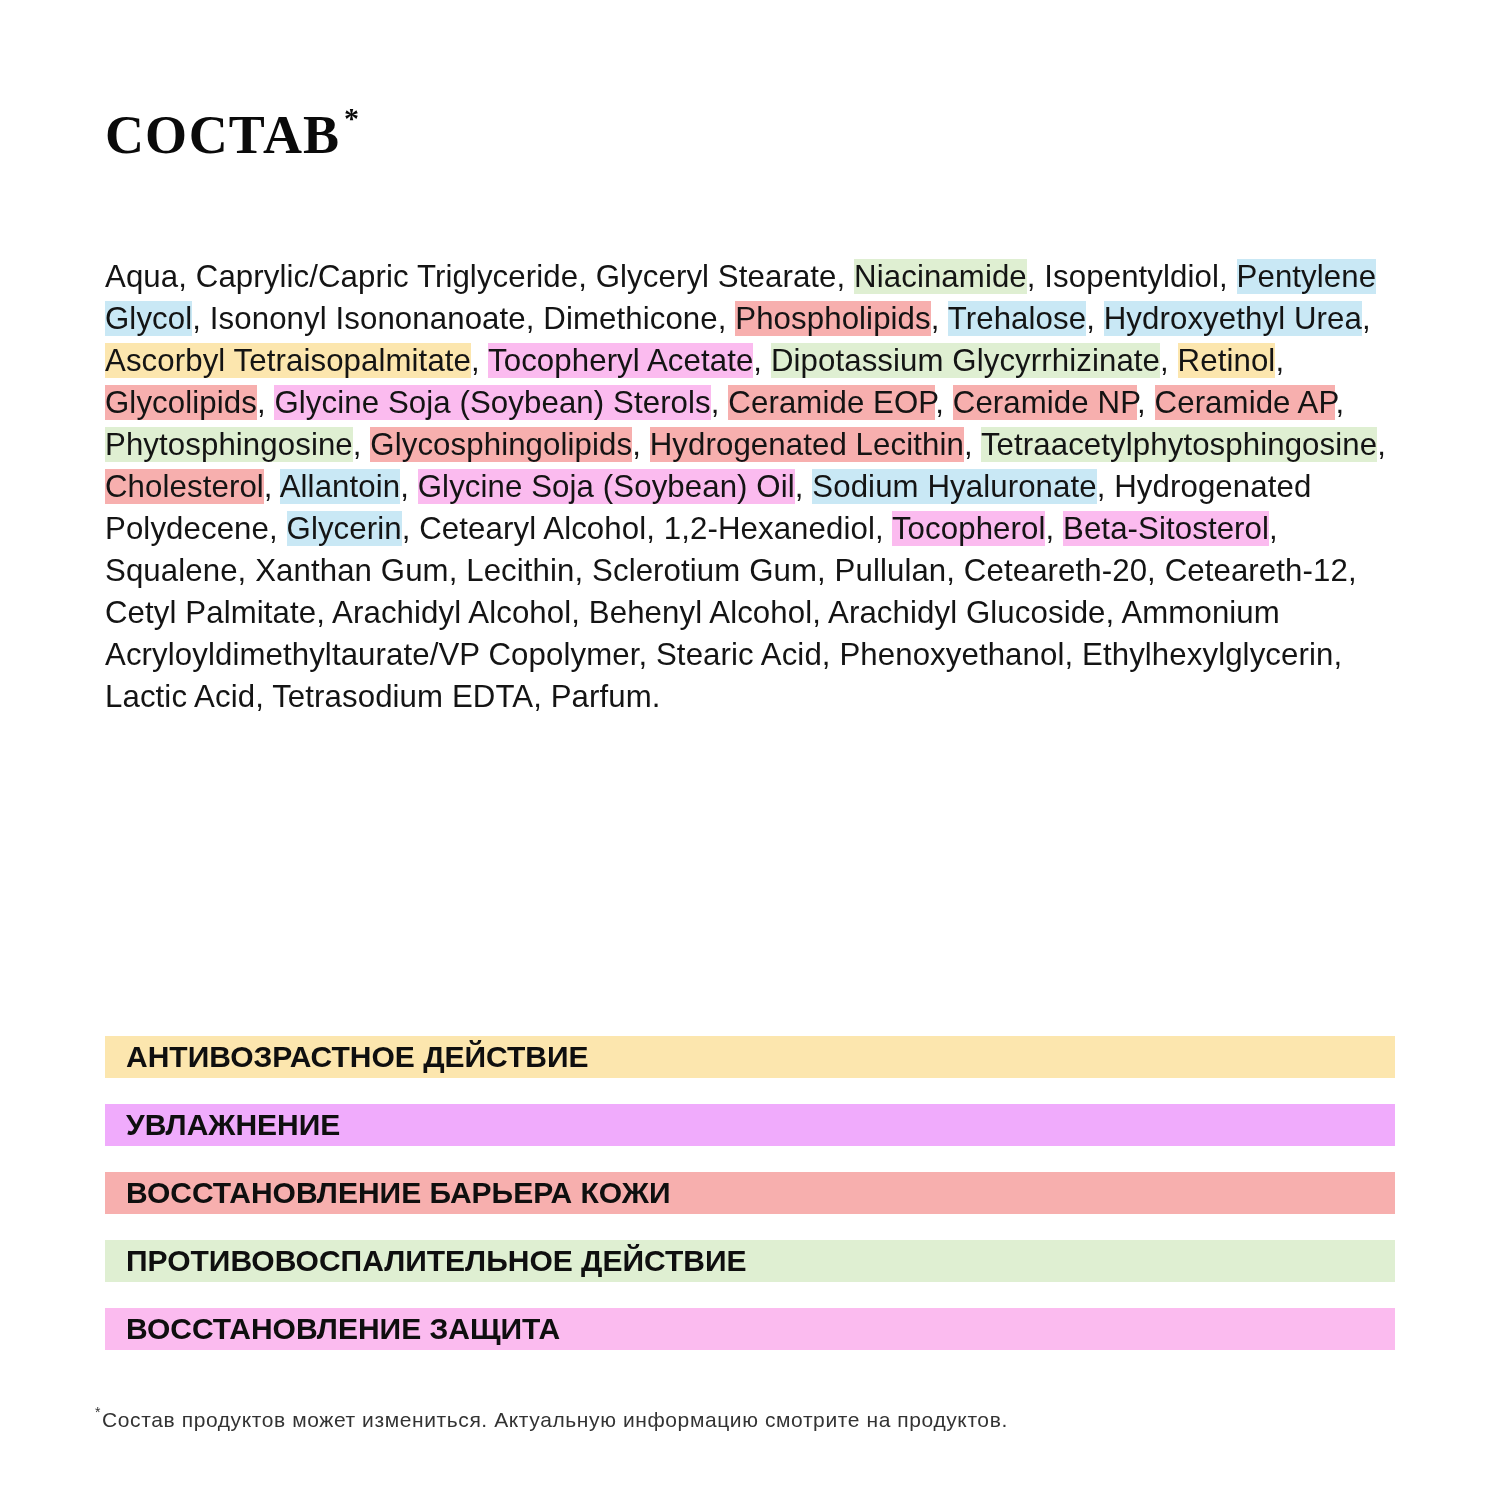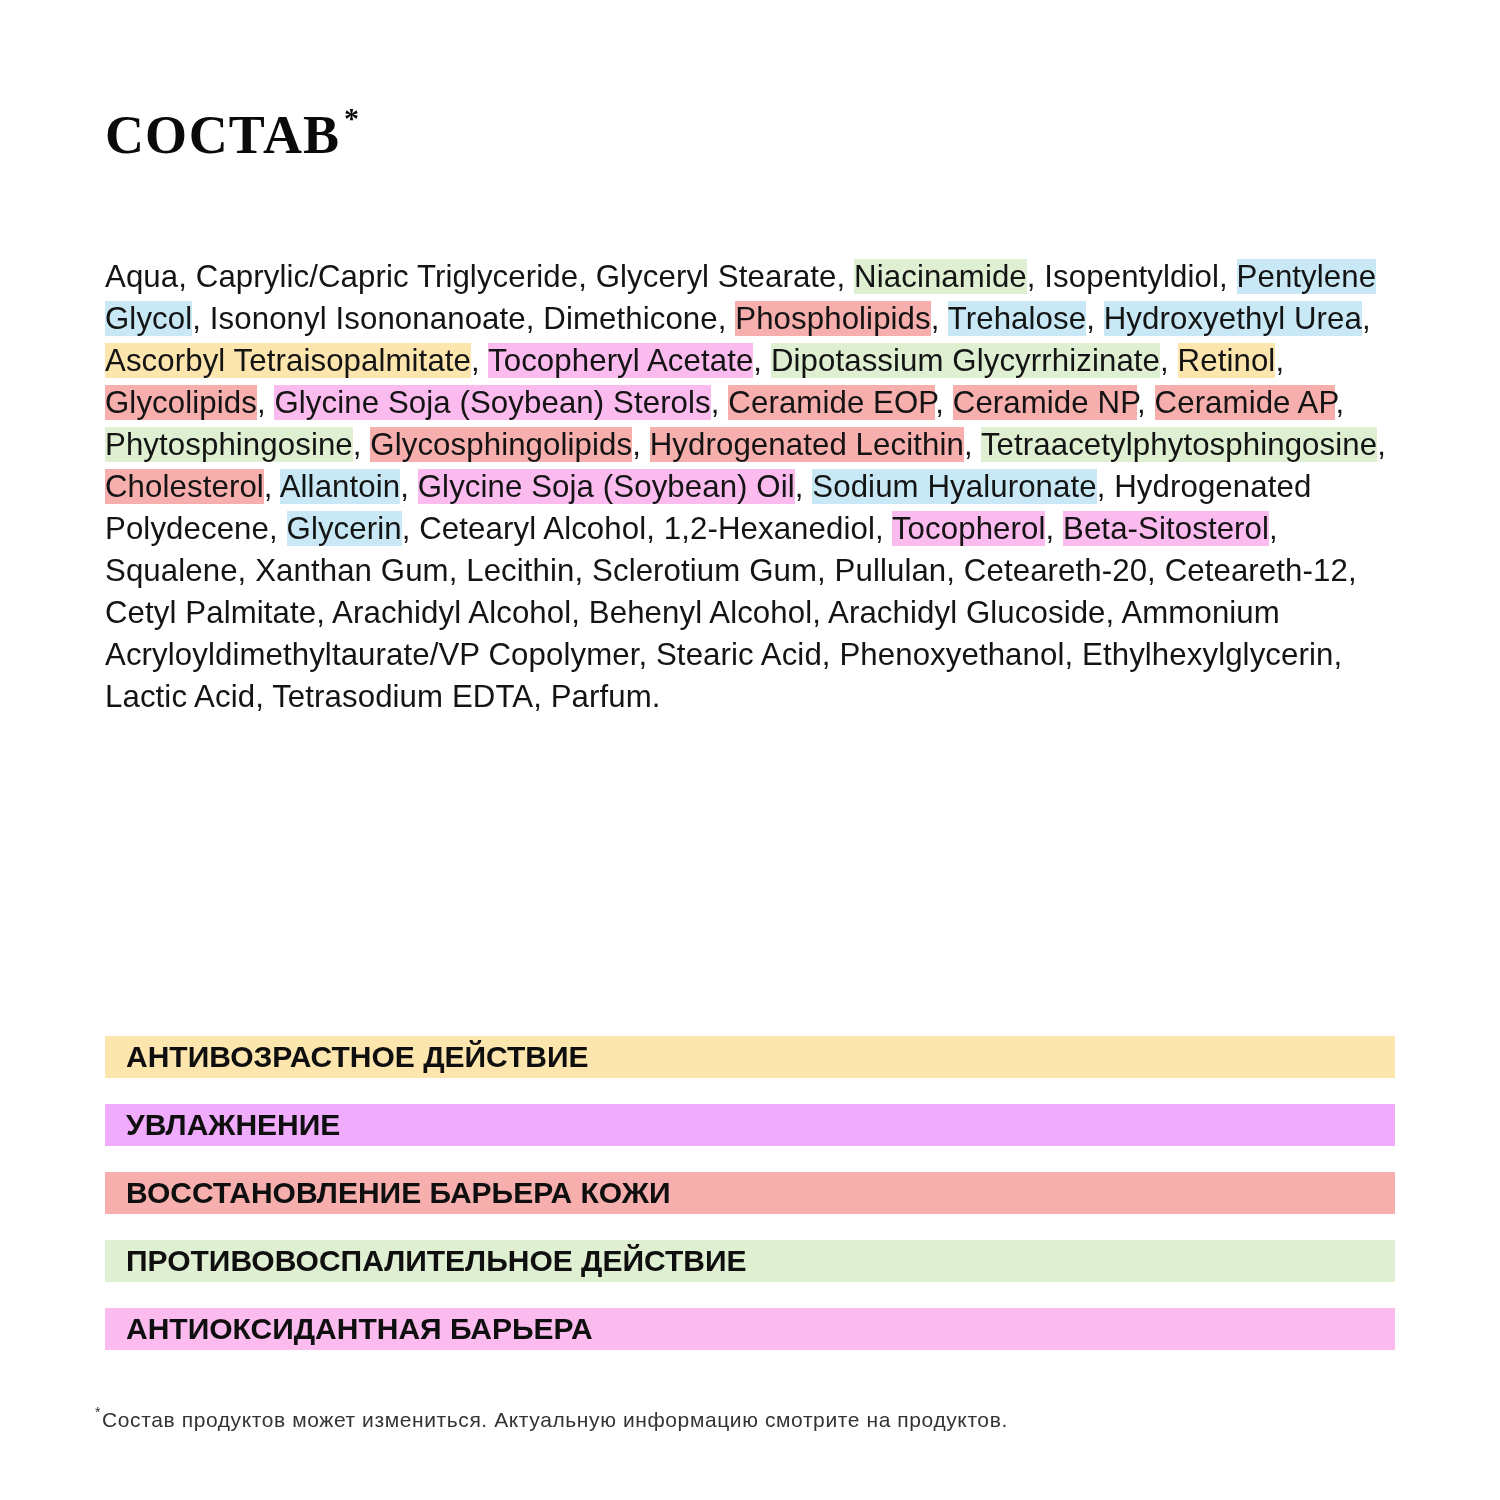--- a/index.html
+++ b/index.html
@@ -35,17 +35,17 @@
   <div class="legend-item" style="background: #f0abfc;">
     <span class="legend-label">УВЛАЖНЕНИЕ</span>
   </div>
   <div class="legend-item" style="background: rgb(247, 175, 174);">
     <span class="legend-label">ВОССТАНОВЛЕНИЕ БАРЬЕРА КОЖИ</span>
   </div>
   <div class="legend-item" style="background: rgb(223, 239, 210);">
     <span class="legend-label">ПРОТИВОВОСПАЛИТЕЛЬНОЕ ДЕЙСТВИЕ</span>
   </div>
   <div class="legend-item" style="background: rgb(251, 187, 239);">
-    <span class="legend-label">АНТИОКСИДАНТНАЯ БАРЬЕРА</span>
+    <span class="legend-label">ВОССТАНОВЛЕНИЕ ЗАЩИТА</span>
   </div>
 </div>
 
 <div class="footnote"><sup>*</sup><span>Состав продуктов может измениться. Актуальную информацию смотрите на продуктов.</span></div>
 
 </body></html>

